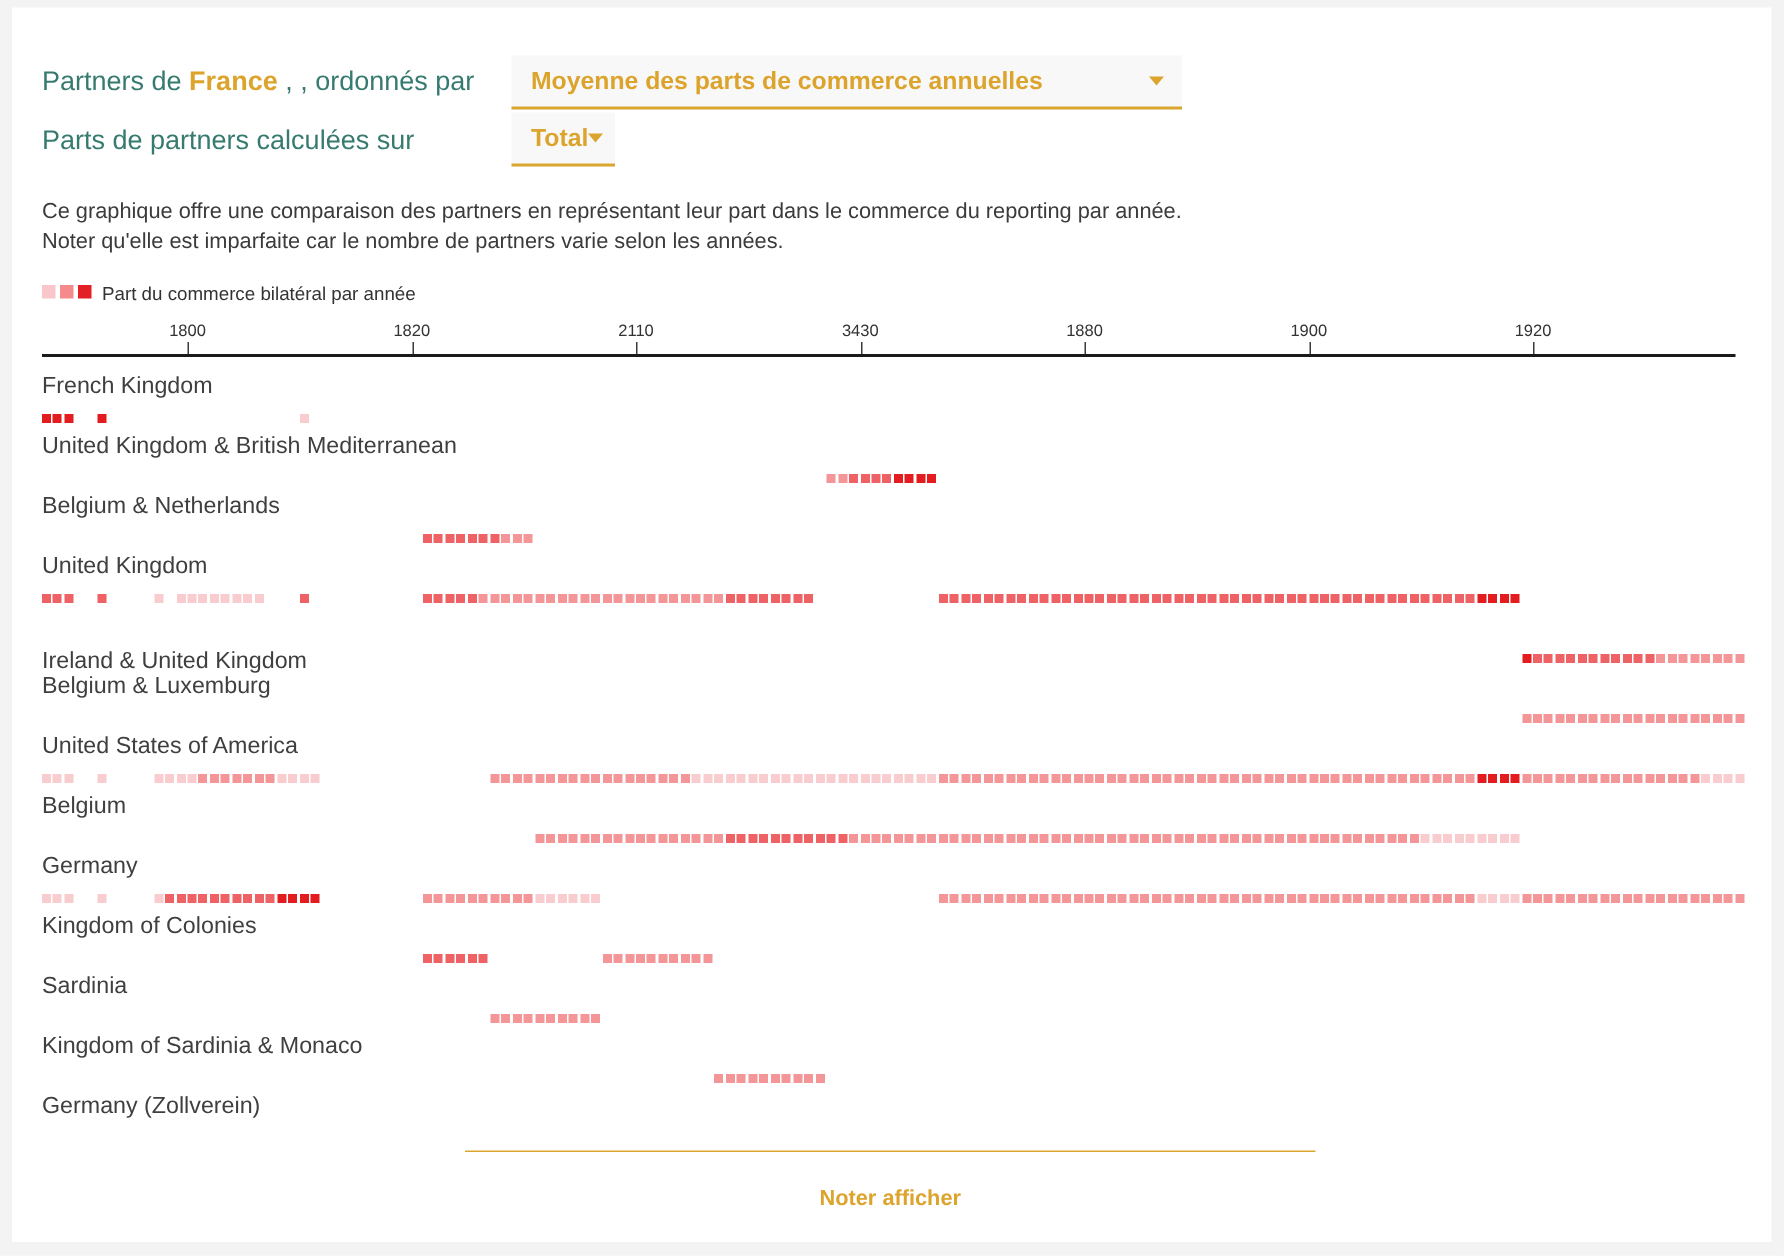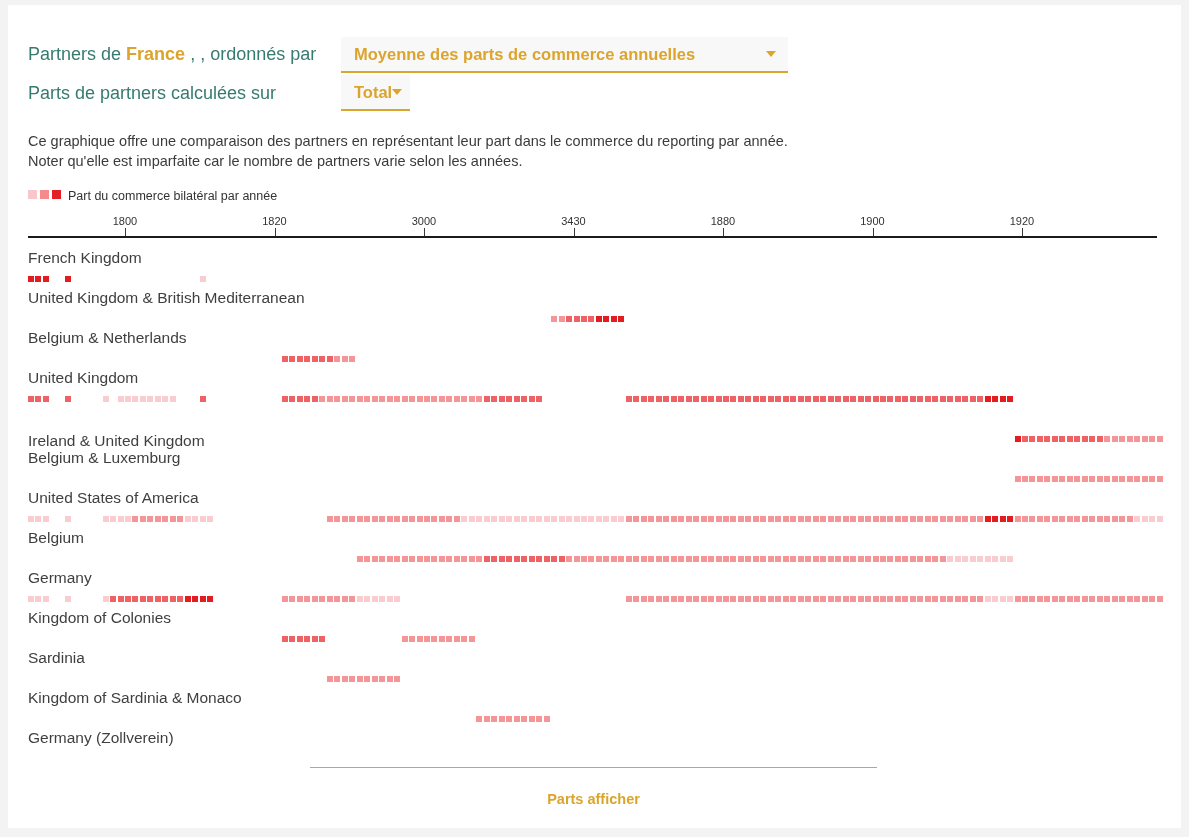--- a/index.html
+++ b/index.html
@@ -63,21 +63,21 @@
     <span class="legend-sq" id="lg1" style="left: 40px; top: 190px; background: rgb(245, 137, 140);"></span>
     <span class="legend-sq" id="lg2" style="left: 52px; top: 190px; background: rgb(226, 32, 38);"></span>
     <span class="abs legend-label" style="left:68px;top:189px;">Part du commerce bilatéral par année</span>
   </div>
 
   <div id="axis">
       <div class="tick-label" style="left: 103px; top: 215px;">1800</div>
       <div class="tick-mark" style="left: 125px; top: 228px;"></div>
       <div class="tick-label" style="left: 252.5px; top: 215px;">1820</div>
       <div class="tick-mark" style="left: 274.5px; top: 228px;"></div>
-      <div class="tick-label" style="left: 402px; top: 215px;">3000</div>
+      <div class="tick-label" style="left: 402px; top: 215px;">2110</div>
       <div class="tick-mark" style="left: 424px; top: 228px;"></div>
       <div class="tick-label" style="left: 551.5px; top: 215px;">3430</div>
       <div class="tick-mark" style="left: 573.5px; top: 228px;"></div>
       <div class="tick-label" style="left: 701px; top: 215px;">1880</div>
       <div class="tick-mark" style="left: 723px; top: 228px;"></div>
       <div class="tick-label" style="left: 850.5px; top: 215px;">1900</div>
       <div class="tick-mark" style="left: 872.5px; top: 228px;"></div>
       <div class="tick-label" style="left: 1000px; top: 215px;">1920</div>
       <div class="tick-mark" style="left: 1022px; top: 228px;"></div>
     </div>
@@ -621,14 +621,14 @@
       <div class="year-cell" style="left: 506.225px; top: 716px; background: rgb(244, 149, 151);"></div>
       <div class="year-cell" style="left: 513.7px; top: 716px; background: rgb(244, 149, 151);"></div>
       <div class="year-cell" style="left: 521.175px; top: 716px; background: rgb(244, 149, 151);"></div>
       <div class="year-cell" style="left: 528.65px; top: 716px; background: rgb(244, 149, 151);"></div>
       <div class="year-cell" style="left: 536.125px; top: 716px; background: rgb(244, 149, 151);"></div>
       <div class="year-cell" style="left: 543.6px; top: 716px; background: rgb(244, 149, 151);"></div>
       <div class="row-label" style="left: 28px; top: 729px;">Germany (Zollverein)</div>
     </div>
 
   <div id="more-separator" style="left:310px;top:767px;width:567px;"></div>
-  <div id="show-all" style="left:310px;top:791px;width:567px;">Parts afficher</div>
+  <div id="show-all" style="left:310px;top:791px;width:567px;">Noter afficher</div>
 </div>
 
 </body></html>

